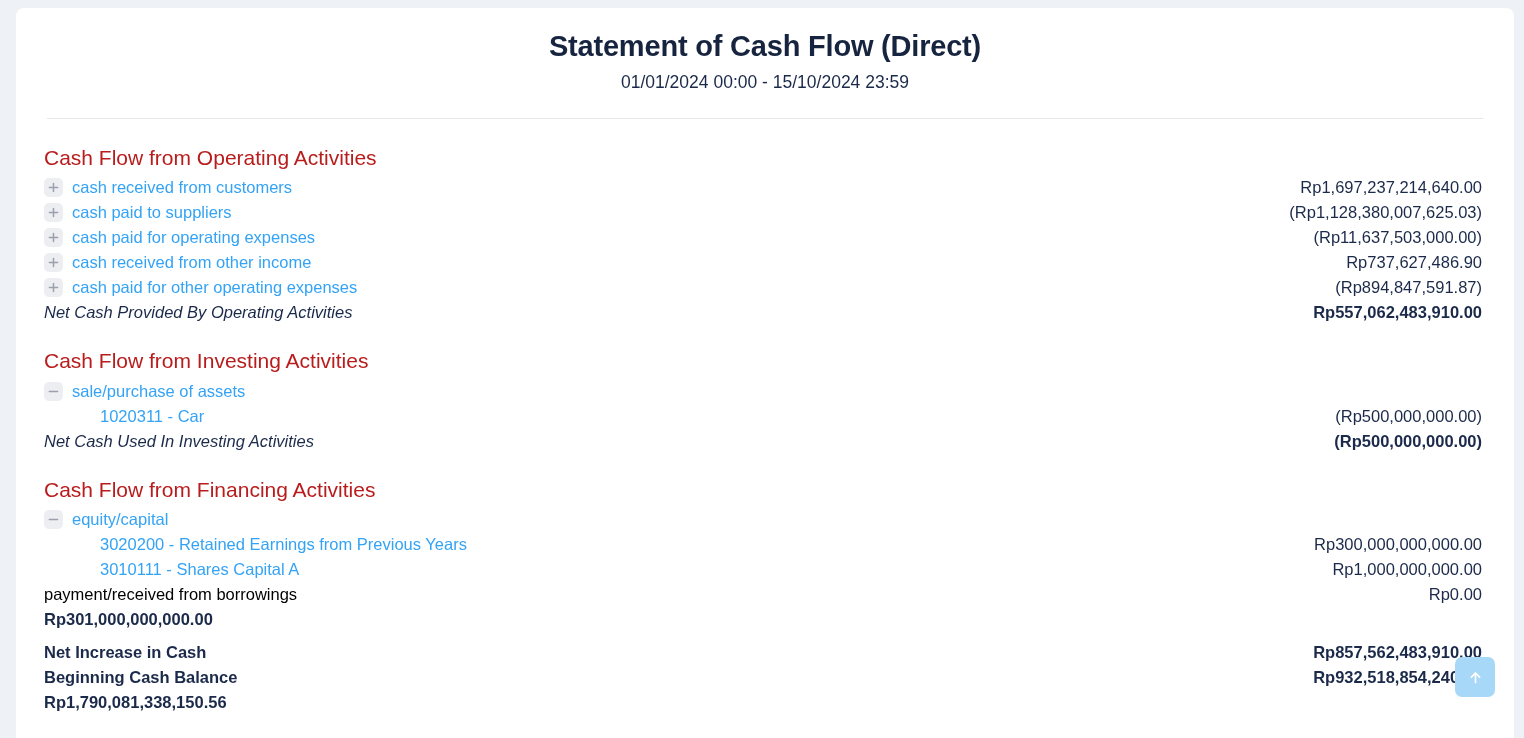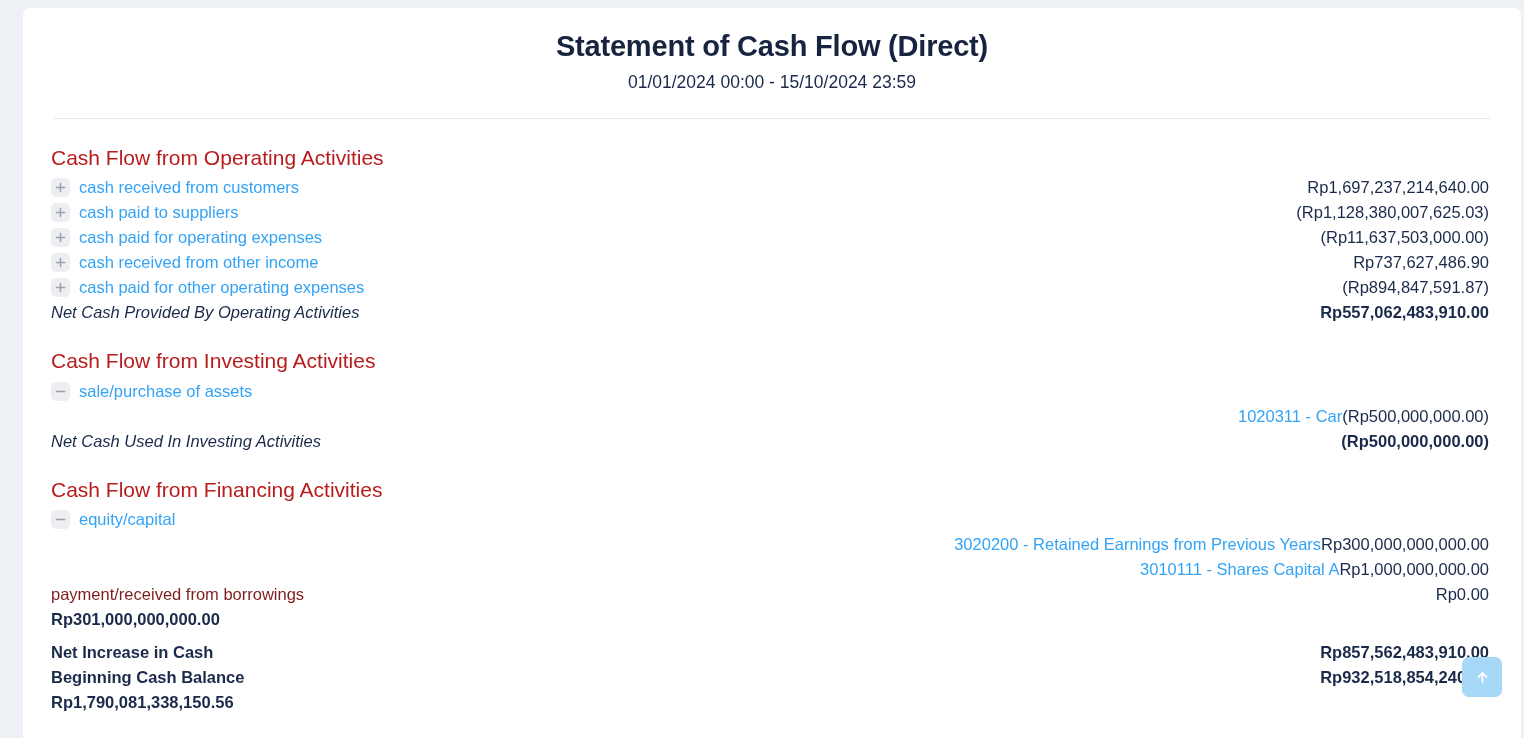--- a/index.html
+++ b/index.html
@@ -11,21 +11,21 @@
   }
 
   body {
     background: #eef1f6;
     font-family: "Liberation Sans", sans-serif;
     color: #1b2a4a;
   }
 
   #report-card {
     position: absolute;
-    left: 23px;
+    left: 16px;
     top: 8px;
     width: 1498px;
     height: 730px;
     background: #ffffff;
     border-radius: 8px 8px 0 0;
     overflow: hidden;
   }
 
   
   .report-header {
@@ -113,22 +113,22 @@
   }
   .toggle-icon svg { display: block; }
   .toggle-icon svg path,
   .toggle-icon svg line { stroke: #9aa1ad; }
 
   .acct-link {
     color: #34a3f5;
     cursor: pointer;
   }
 
-  .child-row .row-label { padding-left: 56px; justify-content: flex-end; }
-  .plain-row .row-label { color: #7f1d1d; }
+  .child-row .row-label { padding-left: 56px; }
+  .plain-row .row-label { color: #000000; }
 
   .subtotal .row-label {
     font-style: italic;
     color: #1b2a4a;
     font-weight: normal;
   }
   .subtotal .row-amount { font-weight: bold; }
 
   
   .summary { margin-top: 8px; }

